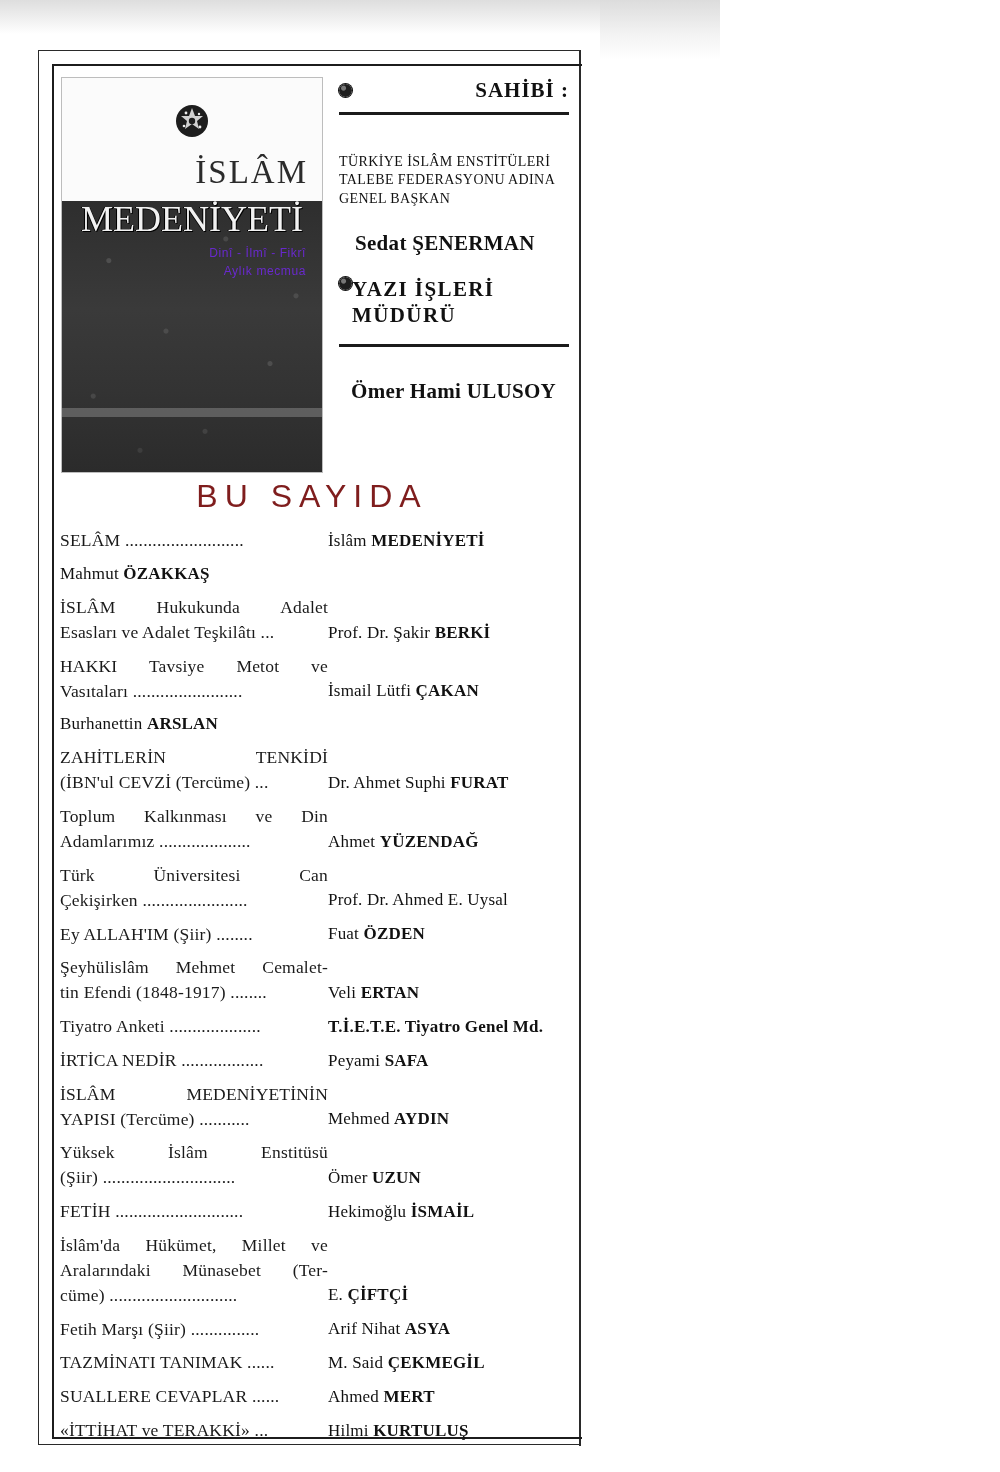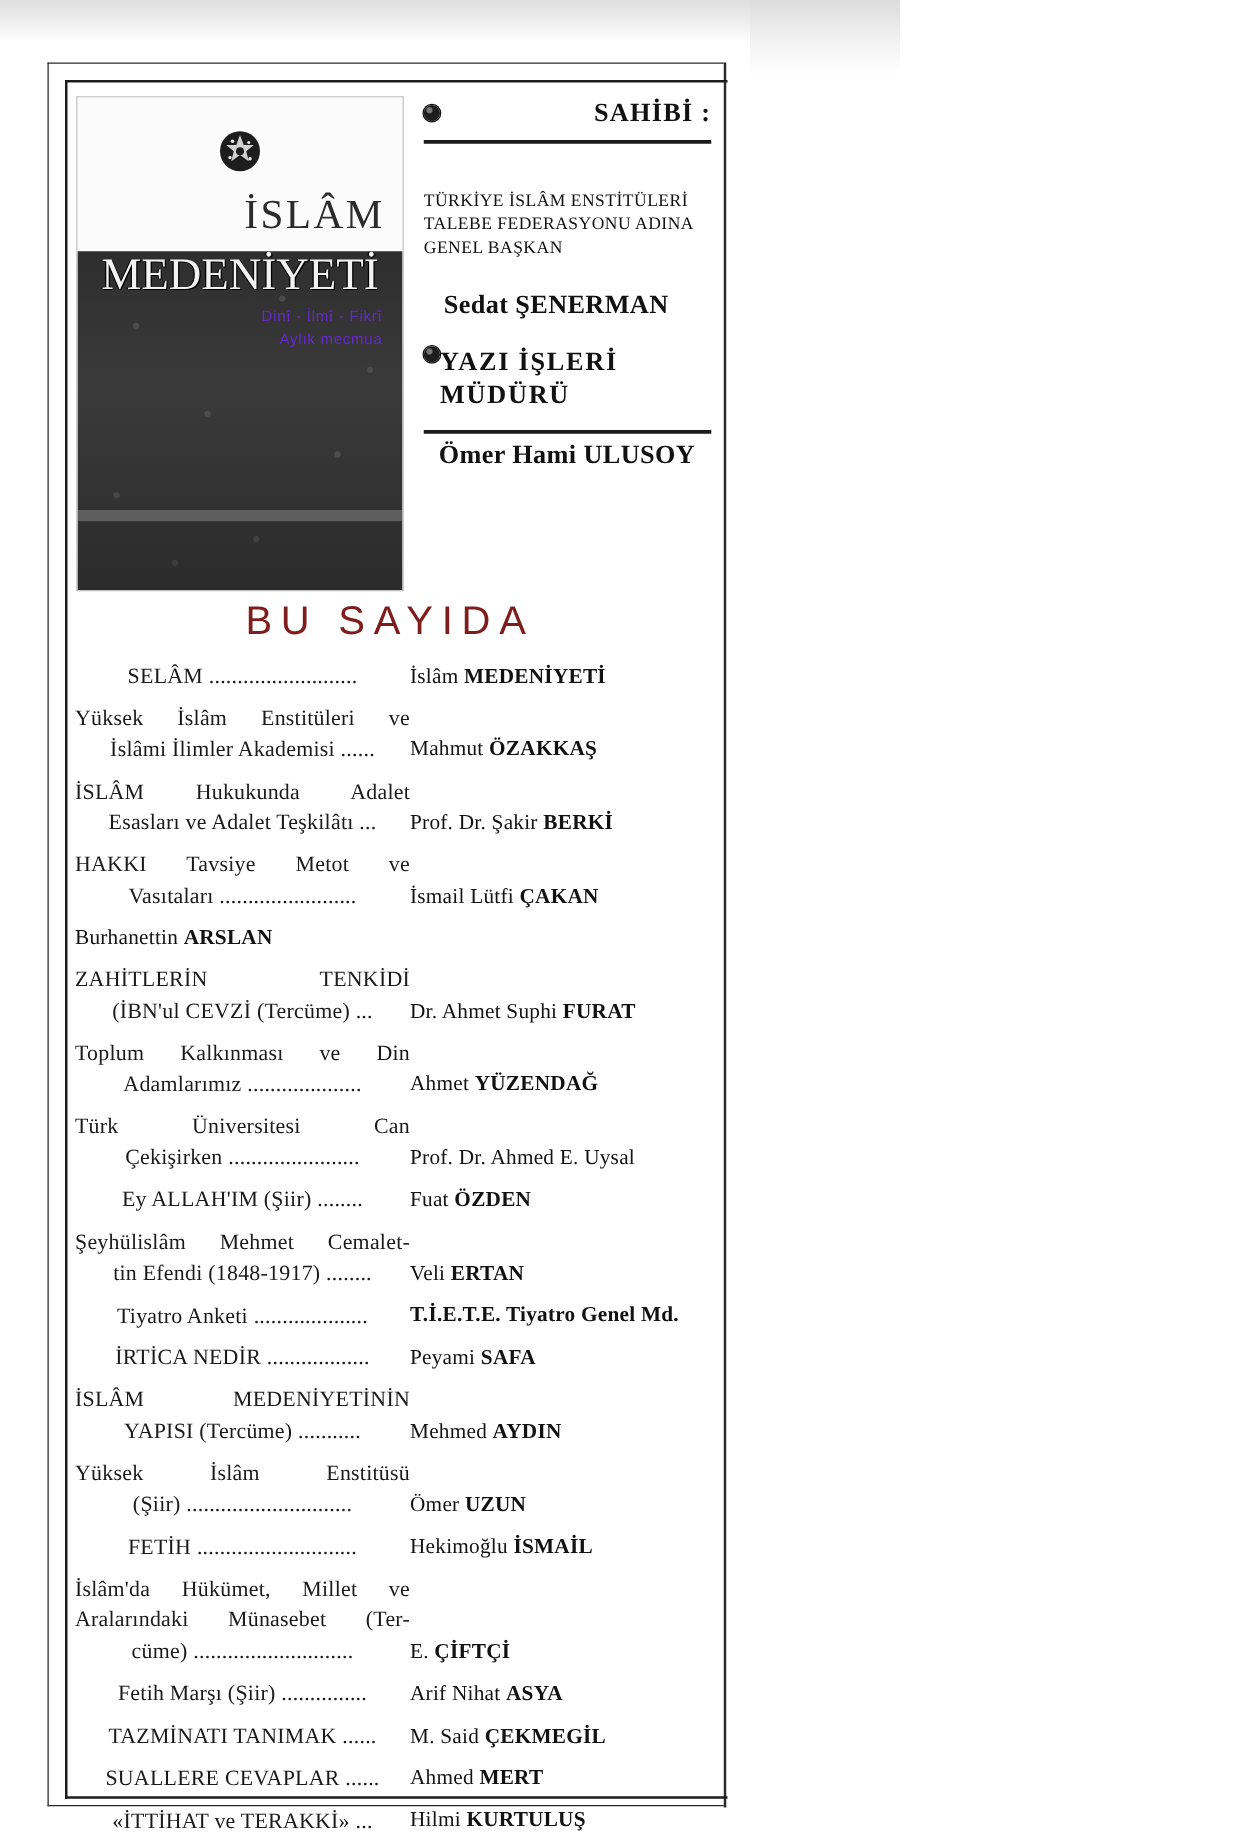--- a/index.html
+++ b/index.html
@@ -183,21 +183,21 @@
   .imprint-heading-2 {
     display: flex;
     align-items: flex-start;
     margin-top: 21px;
     font-weight: bold;
     font-size: 21px;
     letter-spacing: 1.4px;
   }
   .imprint-heading-2 .lines { line-height: 1.22; }
   .imprint-name-2 {
-    margin-top: 4px;
+    margin-top: 32px;
     font-size: 21px;
     font-weight: bold;
     letter-spacing: .3px;
     padding-left: 12px;
   }
 
   
   .section-title {
     position: absolute;
     left: 62px; top: 478px;
@@ -231,21 +231,20 @@
   }
   .entry-title .just {
     display: block;
     text-align: justify;
     text-align-last: justify;
   }
   .entry-title .leader-line {
     display: block;
     white-space: nowrap;
     overflow: hidden;
-    text-align: center;
   }
   .entry-author {
     flex: 1 1 auto;
     font-size: 17px;
     font-weight: bold;
     line-height: 1.42;
     letter-spacing: .2px;
     color: #111;
     align-self: flex-end;
     white-space: nowrap;
@@ -310,24 +309,20 @@
 <div class="section-title">BU SAYIDA</div>
 
 <div class="contents" id="contents-list">
     <div class="entry">
       <div class="entry-title">
         <span class="leader-line">SELÂM  ..........................</span>
       </div>
       <div class="entry-author"><span class="light">İslâm </span>MEDENİYETİ</div>
     </div>
     <div class="entry two-line">
-      <div class="entry-title">
-        <span class="just">Yüksek  İslâm  Enstitüleri  ve</span>
-        <span class="leader-line">İslâmi İlimler Akademisi ......</span>
-      </div>
       <div class="entry-author"><span class="light">Mahmut </span>ÖZAKKAŞ</div>
     </div>
     <div class="entry two-line">
       <div class="entry-title">
         <span class="just">İSLÂM    Hukukunda    Adalet</span>
         <span class="leader-line">Esasları ve Adalet Teşkilâtı ...</span>
       </div>
       <div class="entry-author"><span class="light">Prof. Dr. Şakir </span>BERKİ</div>
     </div>
     <div class="entry two-line">

